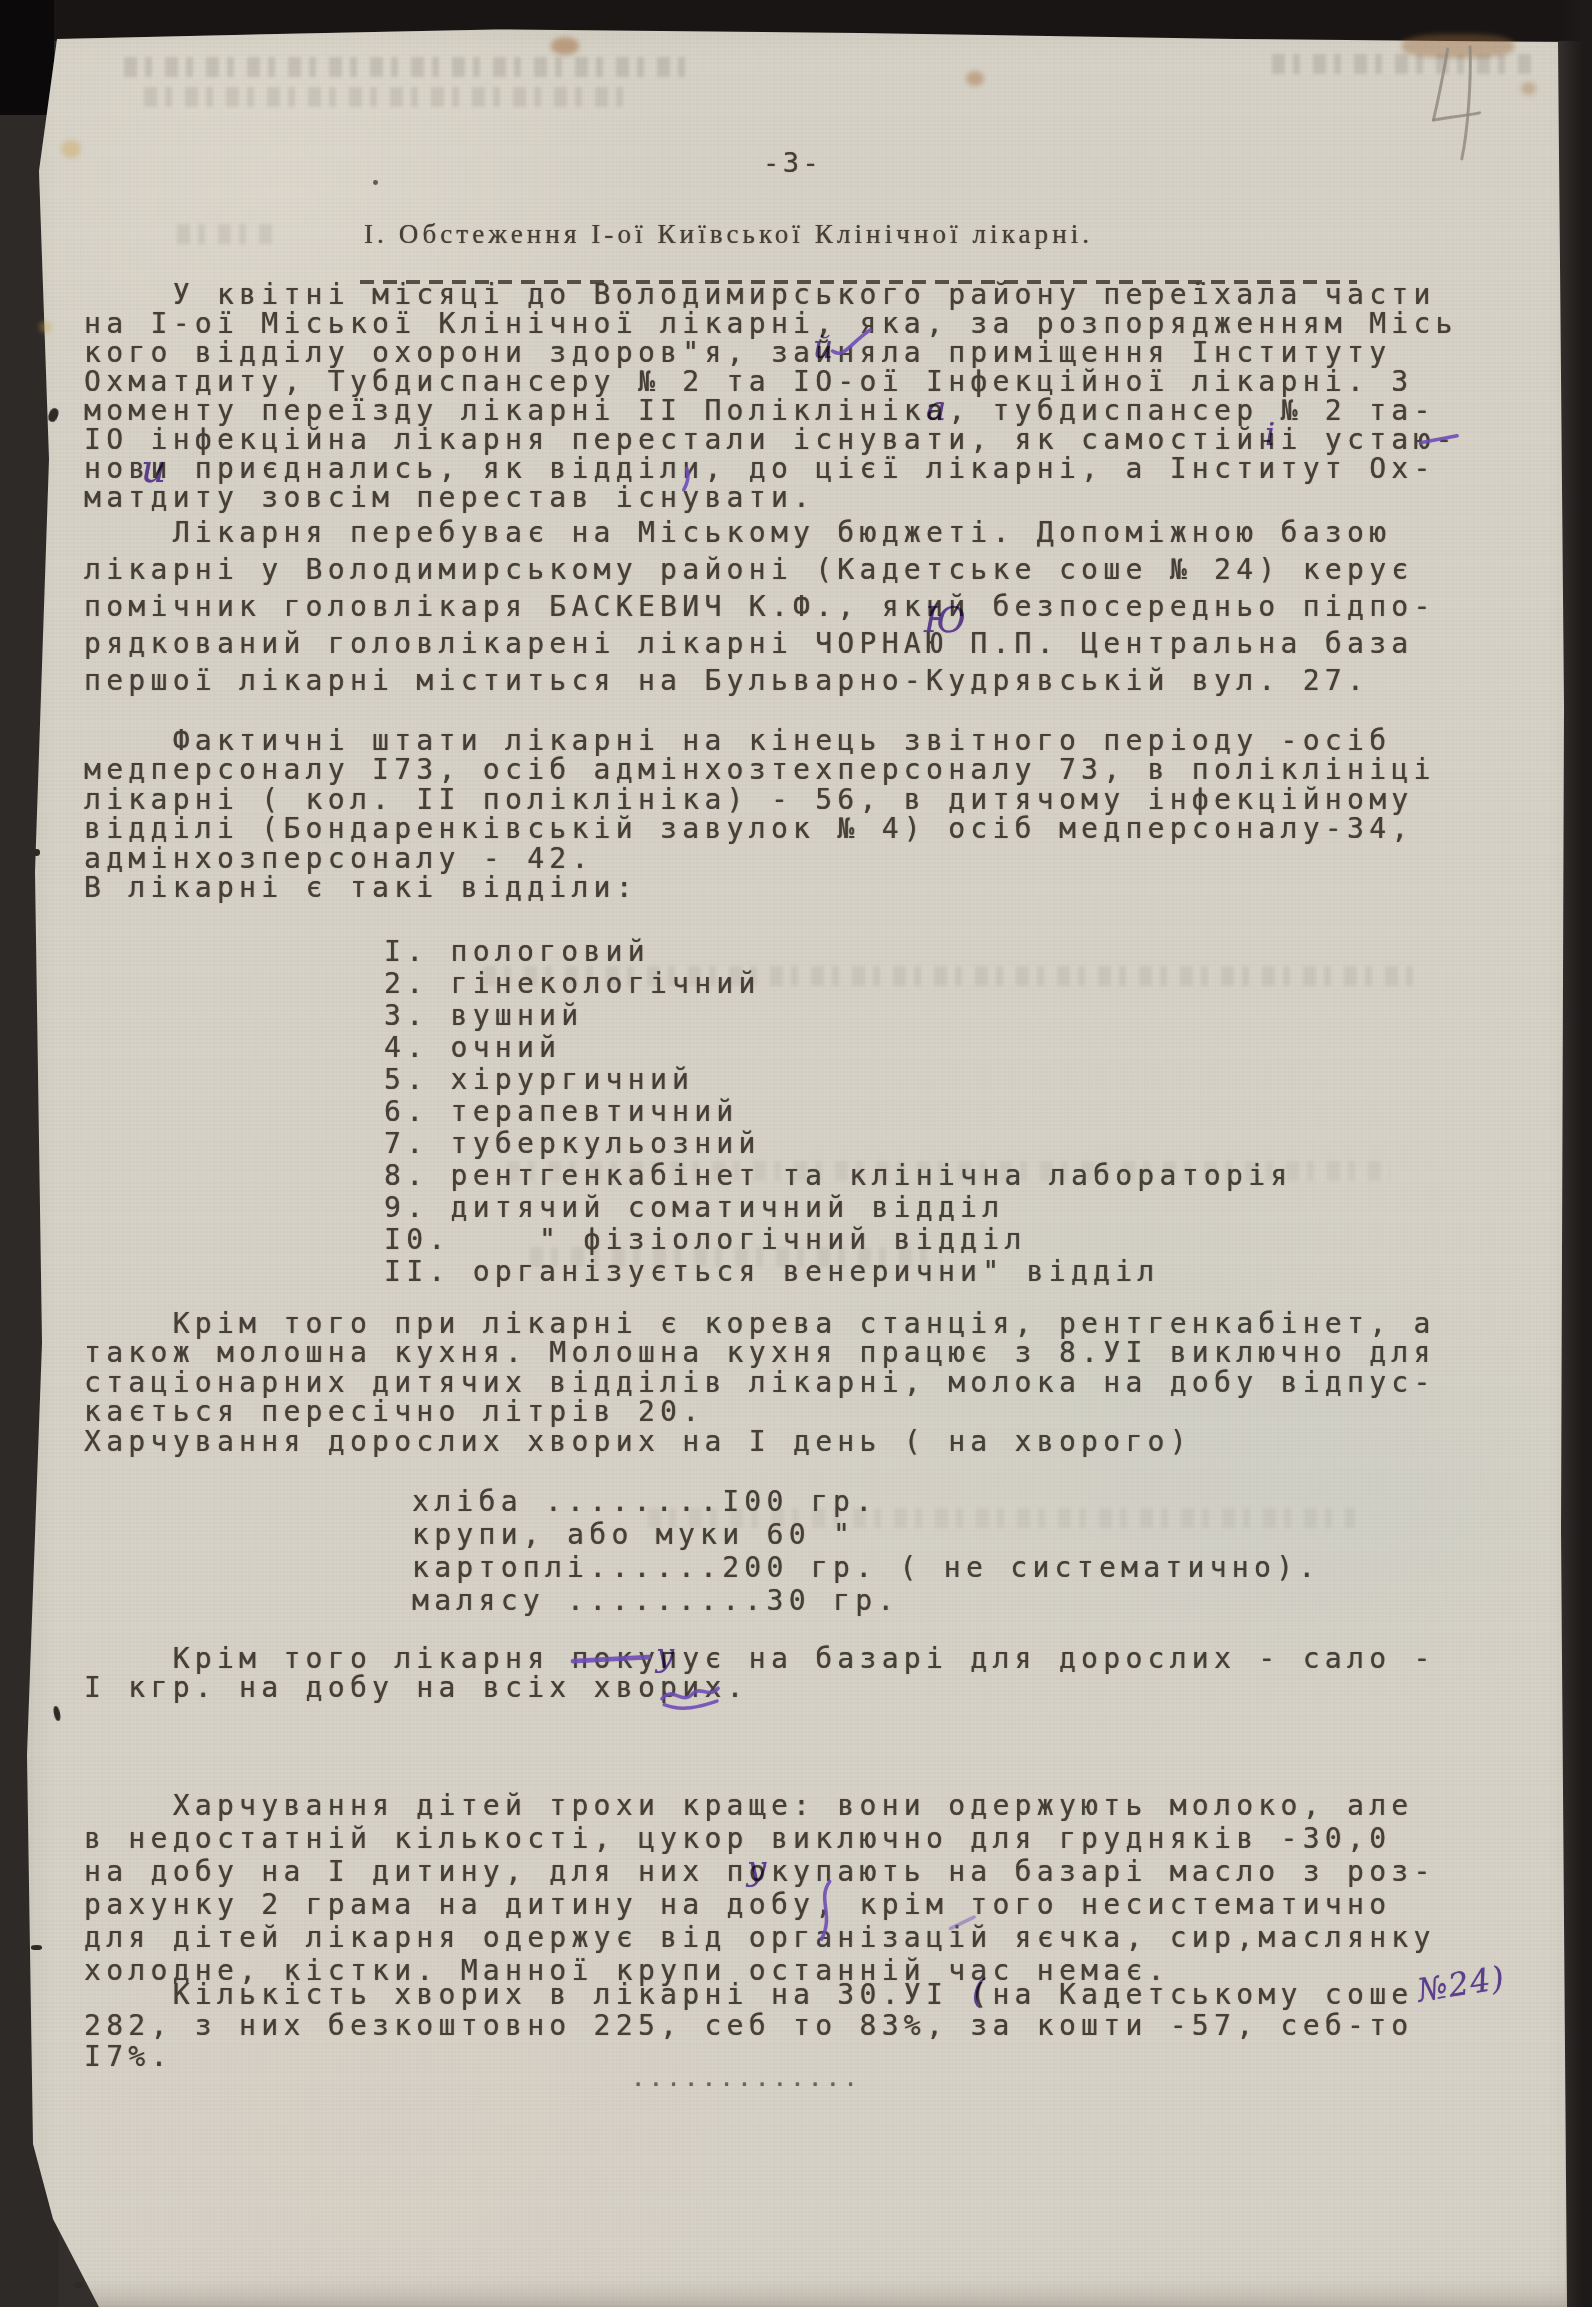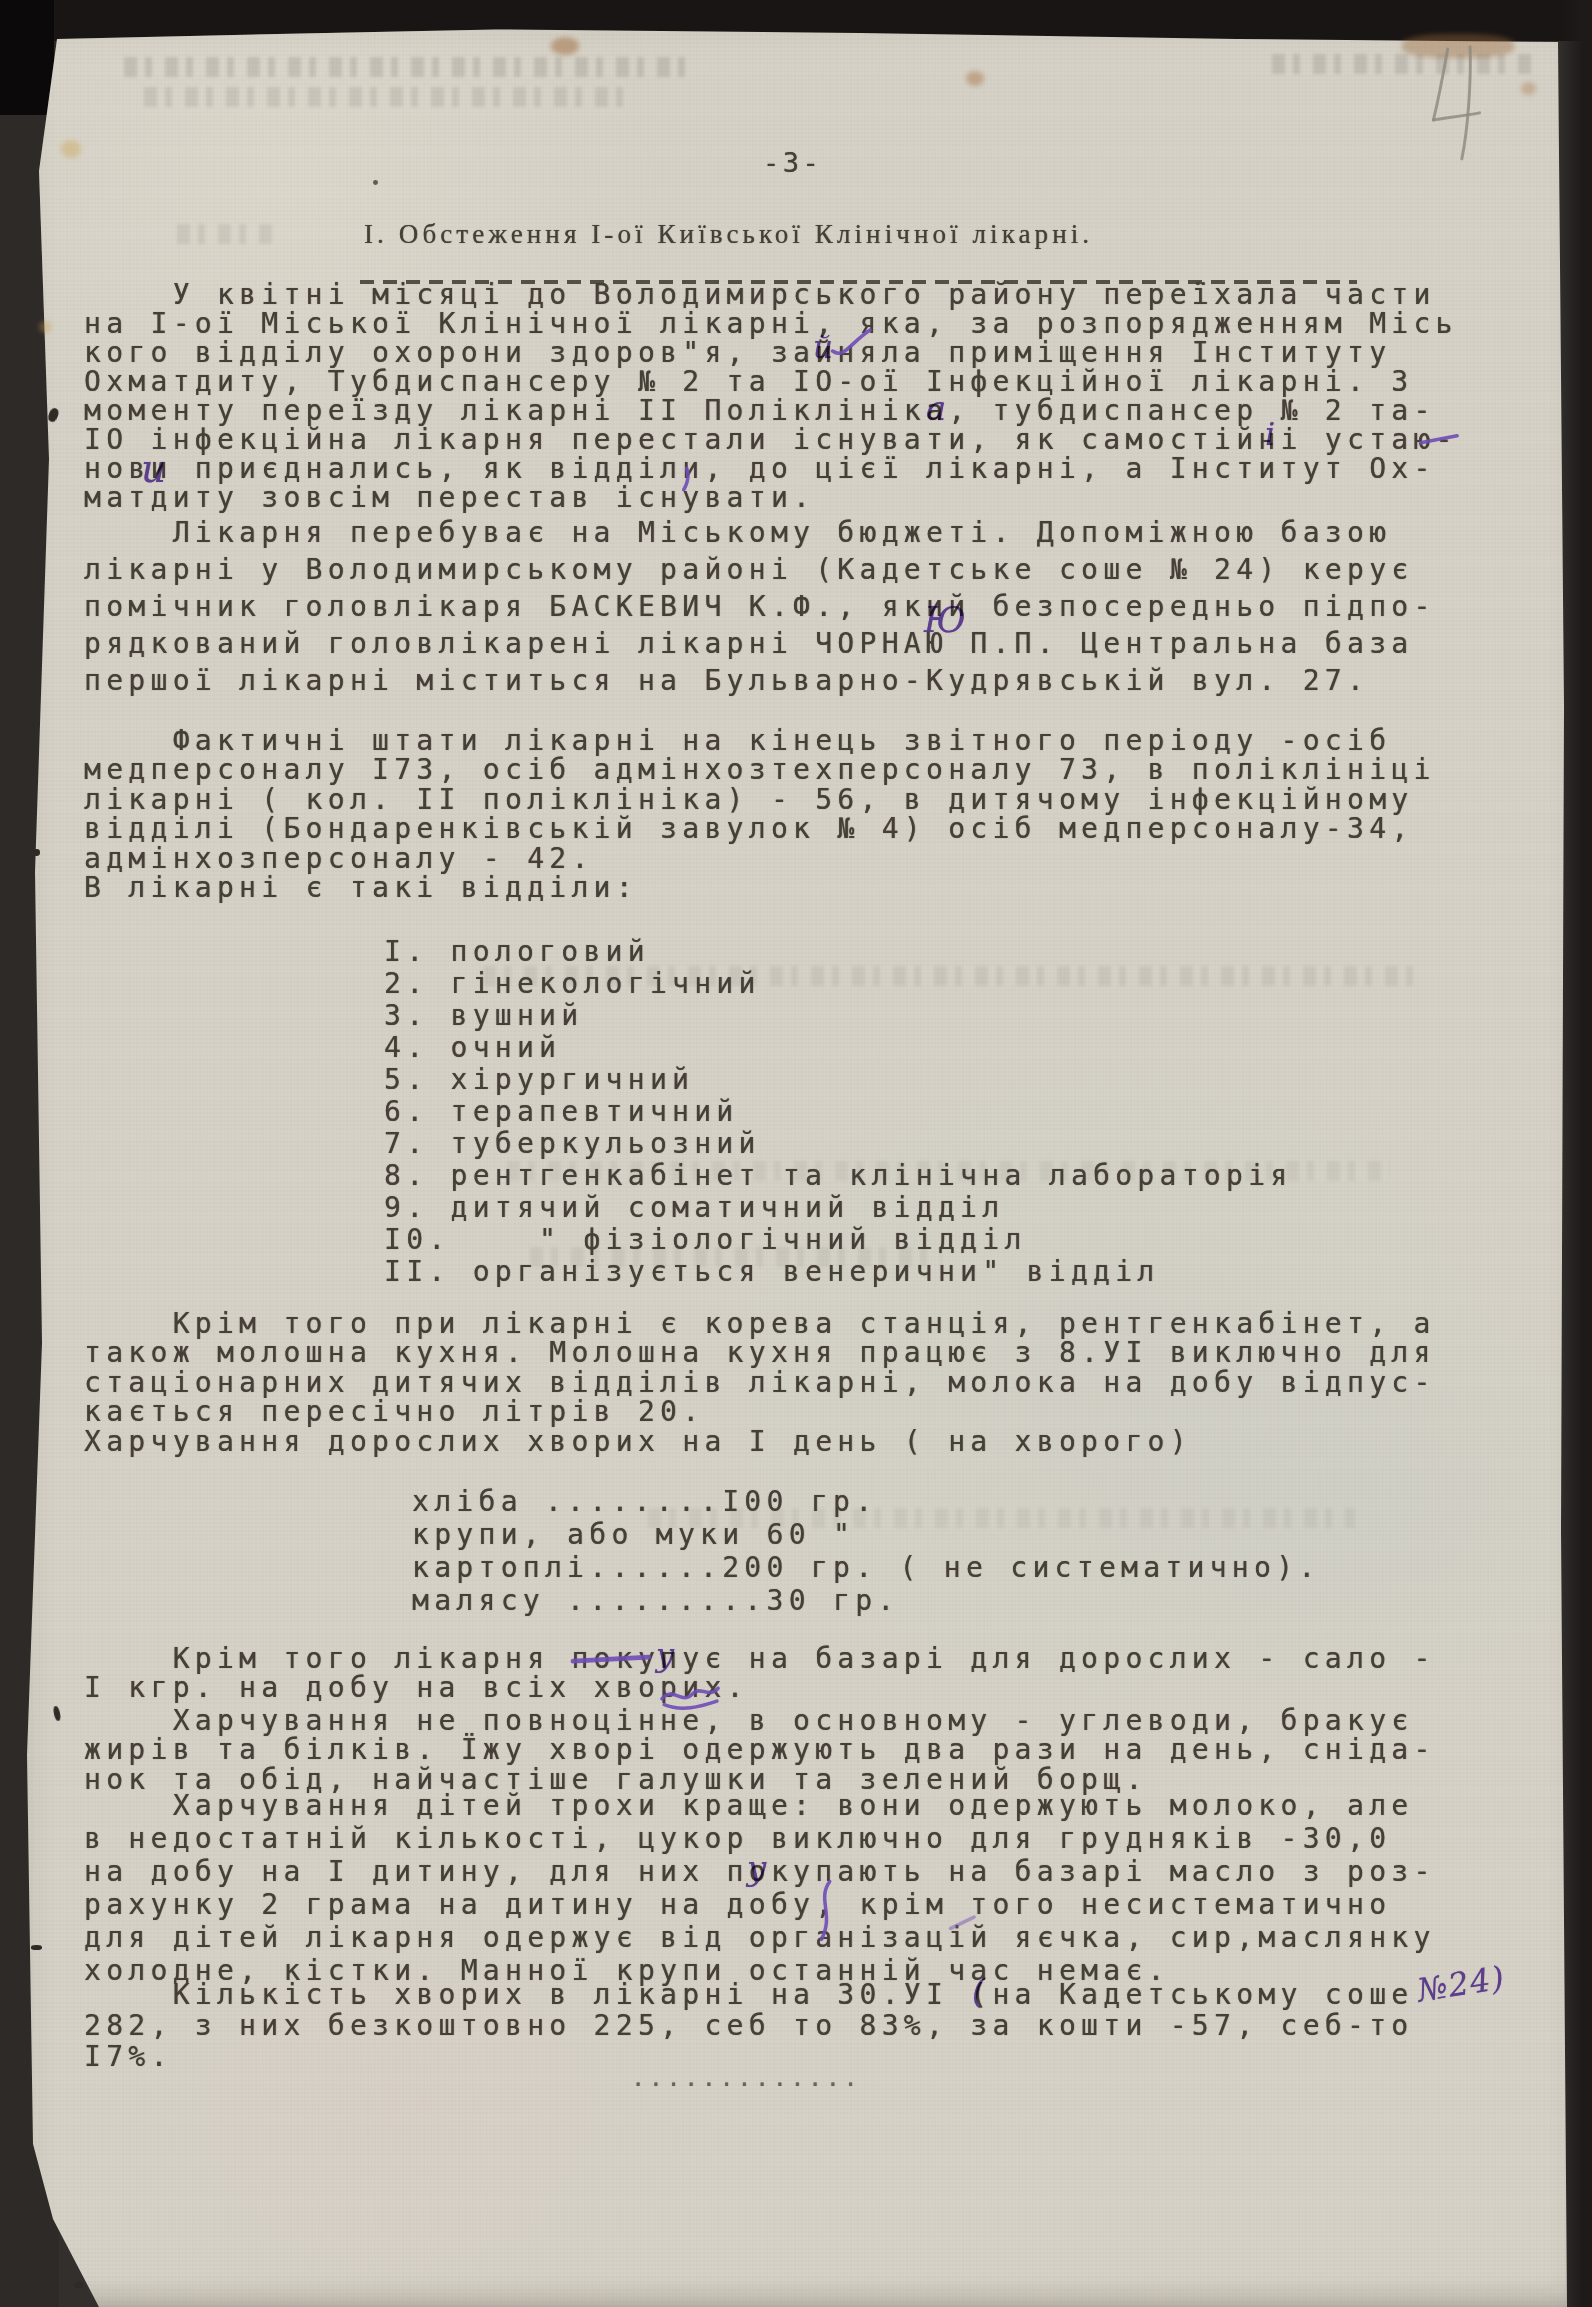--- a/index.html
+++ b/index.html
@@ -164,23 +164,20 @@
 також молошна кухня. Молошна кухня працює з 8.УІ виключно для
 стаціонарних дитячих відділів лікарні, молока на добу відпус-
 кається пересічно літрів 20.
 Харчування дорослих хворих на І день ( на хворого)</div>
     <div class="block ration">хліба ........І00 гр.
 крупи, або муки 60 "
 картоплі......200 гр. ( не систематично).
 малясу .........30 гр.</div>
     <div class="block p6">    Крім того лікарня покупує на базарі для дорослих - сало -
 І кгр. на добу на всіх хворих.</div>
-    <div class="block p7">    Харчування не повноцінне, в основному - углеводи, бракує
-жирів та білків. Їжу хворі одержують два рази на день, сніда-
-нок та обід, найчастіше галушки та зелений борщ.</div>
     <div class="block p8">    Харчування дітей трохи краще: вони одержують молоко, але
 в недостатній кількості, цукор виключно для грудняків -30,0
 на добу на І дитину, для них покупають на базарі масло з роз-
 рахунку 2 грама на дитину на добу, крім того несистематично
 для дітей лікарня одержує від організацій яєчка, сир,маслянку
 холодне, кістки. Манної крупи останній час немає.</div>
     <div class="block p9">    Кількість хворих в лікарні на 30.УІ (на Кадетському соше
 282, з них безкоштовно 225, себ то 83%, за кошти -57, себ-то
 І7%.</div>
     <div class="dots">.............</div>

